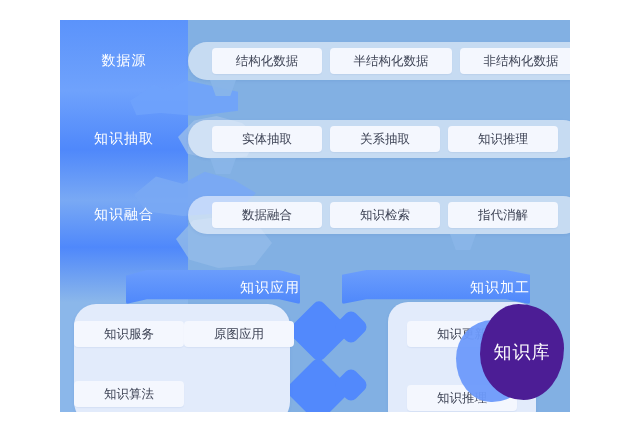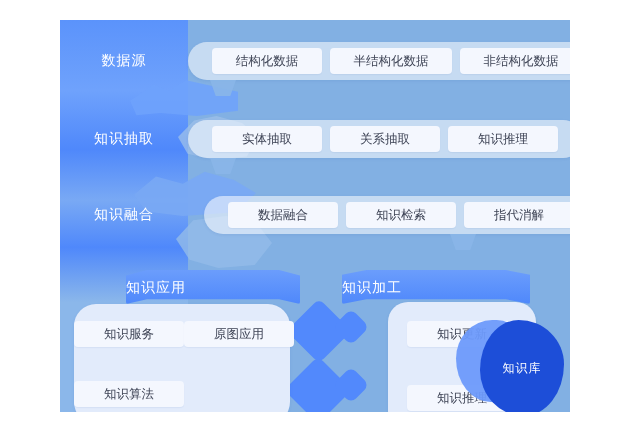--- a/index.html
+++ b/index.html
@@ -57,21 +57,21 @@
     min-width:92px;height:26px;line-height:26px;text-align:center;
     background:#f4f7fe;border-radius:4px;color:#3d4355;font-size:12.5px;
     padding:0 9px;box-shadow:0 1px 1px rgba(60,100,180,.08);
     white-space:nowrap;
   }
   .chip.wide{min-width:104px;}
 
   
   .group-header{
     position:absolute;z-index:5;height:34px;line-height:34px;
-    color:#ffffff;font-size:14px;letter-spacing:1px;text-align:left;
+    color:#ffffff;font-size:14px;letter-spacing:1px;text-align:right;
     background:#5e95fb;
   }
   .group-header.left{
     left:58px;top:0px;width:174px;
     clip-path:polygon(0% 16%,12% 0%,88% 0%,100% 16%,100% 100%,88% 86%,12% 86%,0% 100%);
     background:linear-gradient(180deg,#6b9dfc,#4f88fb);
     border-radius:2px;
   }
   .group-header.right{
     left:0px;top:0px;width:188px;
@@ -111,24 +111,24 @@
   
   .dia{position:absolute;background:#5289fc;transform:rotate(45deg);border-radius:7px;}
   .dia.d1{left:236px;top:288px;width:46px;height:46px;}
   .dia.d2{left:278px;top:294px;width:26px;height:26px;}
   .dia.d3{left:234px;top:346px;width:48px;height:48px;}
   .dia.d4{left:278px;top:352px;width:26px;height:26px;}
   .dia.d5{left:410px;top:298px;width:42px;height:42px;background:#5b90fb;}
 
   
   .kb{
-    position:absolute;left:420px;top:300px;width:84px;height:96px;
-    background:#1d4ed8;border-radius:46% 54% 48% 52% / 52% 46% 54% 48%;
+    position:absolute;left:420px;top:284px;width:84px;height:96px;
+    background:#4c1d95;border-radius:46% 54% 48% 52% / 52% 46% 54% 48%;
     z-index:6;display:flex;align-items:center;justify-content:center;
-    color:#fff;font-size:12px;letter-spacing:1px;
+    color:#fff;font-size:18px;letter-spacing:1px;
   }
   .kb-halo{
     position:absolute;left:396px;top:300px;width:74px;height:82px;
     background:#6d9afb;border-radius:50% 46% 52% 48% / 48% 52% 46% 54%;
     z-index:5;opacity:.95;
   }
 
   
   .notch{
     position:absolute;width:26px;height:16px;background:#8ab6e8;opacity:.9;
@@ -157,21 +157,21 @@
 
   <div class="row" style="left:0px;top:100px;">
     <div class="row-label">知识抽取</div>
     <div class="row-track">
       <div class="chip">实体抽取</div>
       <div class="chip">关系抽取</div>
       <div class="chip">知识推理</div>
     </div>
   </div>
 
-  <div class="row" style="left:0px;top:176px;gap:16px;">
+  <div class="row" style="left:0px;top:176px;">
     <div class="row-label">知识融合</div>
     <div class="row-track">
       <div class="chip">数据融合</div>
       <div class="chip">知识检索</div>
       <div class="chip">指代消解</div>
     </div>
   </div>
 
   <div class="notch" style="left:150px;top:60px;"></div>
   <div class="notch" style="left:150px;top:138px;"></div>

